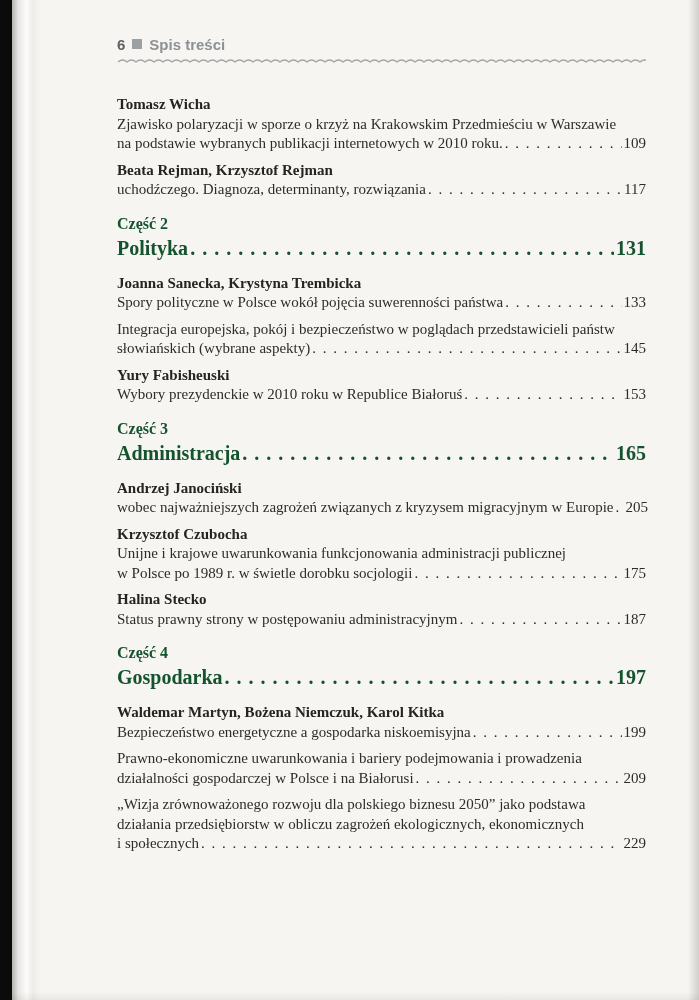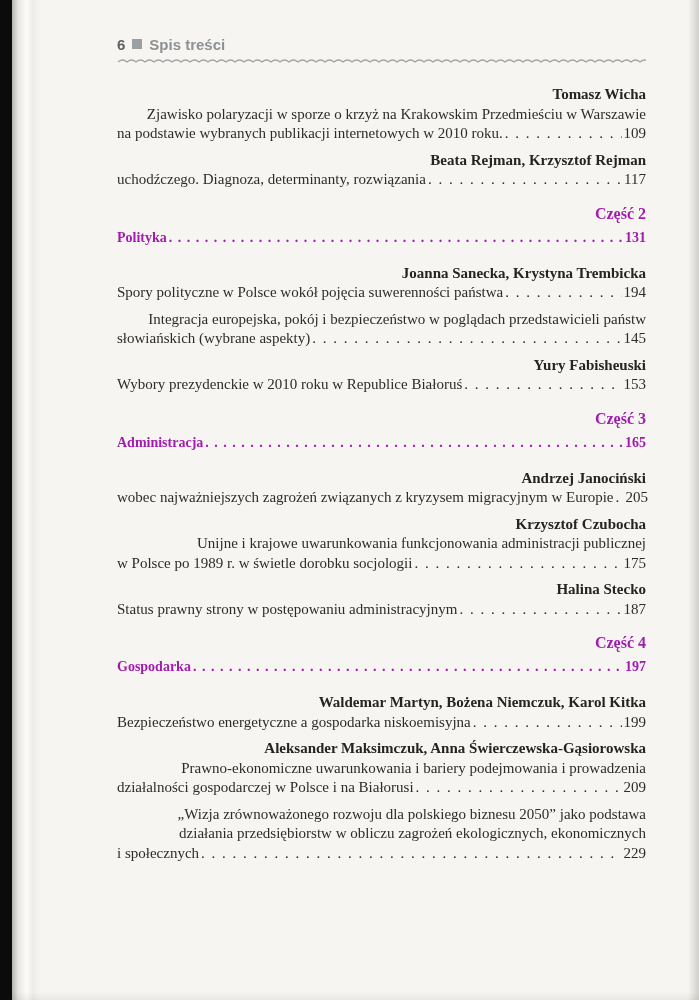--- a/index.html
+++ b/index.html
@@ -16,33 +16,33 @@
     background:linear-gradient(to top,rgba(110,108,102,.10),rgba(110,108,102,0));}
   .content{position:absolute;left:105px;right:53px;top:34px;color:#2e2c29;}
 
   .running-head{display:flex;align-items:center;gap:7px;
     font-family:"Liberation Sans","DejaVu Sans",sans-serif;font-weight:bold;
     font-size:15px;color:#8e9194;height:20px;}
   .running-head .pg{color:#5e6164;}
   .running-head .sq{display:inline-block;width:10px;height:10px;background:#9ba0a3;}
   .wavy{display:block;margin-top:3px;}
 
-  #toc{margin-top:20px;text-align:right;}
+  #toc{margin-top:30px;}
   .entry{margin-top:7px;}
   .entry .authors{font-weight:bold;font-size:15px;line-height:19.5px;color:#262422;}
   .entry .line{font-size:15px;line-height:19.5px;}
   .tline{display:flex;align-items:baseline;}
   .tline .txt{white-space:nowrap;}
   .dots{flex:1;min-width:8px;overflow:hidden;white-space:nowrap;letter-spacing:1.5px;
         margin:0 2px;}
   .pageno{white-space:nowrap;}
 
-  .part{margin-top:13px;margin-bottom:13px;color:#a21caf;}
+  .part{margin-top:13px;margin-bottom:13px;color:#14532d;}
   .part .plabel{font-weight:bold;font-size:16px;line-height:22px;}
-  .part .ptitle-line{display:flex;align-items:baseline;font-weight:bold;font-size:14px;line-height:26px;}
+  .part .ptitle-line{display:flex;align-items:baseline;font-weight:bold;font-size:20px;line-height:26px;}
   .part .dots{letter-spacing:1px;}
 </style>
 </head>
 <body>
 
 <div class="scan">
   <div class="gutter-black"></div>
   <div class="page">
     <div class="page-edge"></div>
     <div class="content">
@@ -78,21 +78,21 @@
               <span class="txt">Polityka</span>
               <span class="dots">. . . . . . . . . . . . . . . . . . . . . . . . . . . . . . . . . . . . . . . . . . . . . . . . . . . . . . . . . . . . . . . . . . . . . . . . . . . . . . . . . . . . . . . . . . . . . . . . . . . . . . . . . . . . . . . . . . . . . . . . . . . . . . . . . . . . . . . . . . . . . . . . . . . . . . . . . . . . . . . . . . . . . . . . . . . . . . . . . . . . . . . . . . . . . . . . . . . . . . . .</span>
               <span class="pageno">131</span>
             </div>
           </div>
           <div class="entry">
             <div class="authors">Joanna Sanecka, Krystyna Trembicka</div>
             <div class="line tline">
               <span class="txt">Spory polityczne w Polsce wokół pojęcia suwerenności państwa</span>
               <span class="dots">. . . . . . . . . . . . . . . . . . . . . . . . . . . . . . . . . . . . . . . . . . . . . . . . . . . . . . . . . . . . . . . . . . . . . . . . . . . . . . . . . . . . . . . . . . . . . . . . . . . . . . . . . . . . . . . . . . . . . . . . . . . . . . . . . . . . . . . . . . . . . . . . . . . . . . . . . . . . . . . . . . . . . . . . . . . . . . . . . . . . . . . . . . . . . . . . . . . . . . . .</span>
-              <span class="pageno">194</span>
+              <span class="pageno">133</span>
             </div>
           </div>
           <div class="entry">
             <div class="line">Integracja europejska, pokój i bezpieczeństwo w poglądach przedstawicieli państw</div>
             <div class="line tline">
               <span class="txt">słowiańskich (wybrane aspekty)</span>
               <span class="dots">. . . . . . . . . . . . . . . . . . . . . . . . . . . . . . . . . . . . . . . . . . . . . . . . . . . . . . . . . . . . . . . . . . . . . . . . . . . . . . . . . . . . . . . . . . . . . . . . . . . . . . . . . . . . . . . . . . . . . . . . . . . . . . . . . . . . . . . . . . . . . . . . . . . . . . . . . . . . . . . . . . . . . . . . . . . . . . . . . . . . . . . . . . . . . . . . . . . . . . . .</span>
               <span class="pageno">145</span>
             </div>
           </div>
@@ -147,21 +147,20 @@
           </div>
           <div class="entry">
             <div class="authors">Waldemar Martyn, Bożena Niemczuk, Karol Kitka</div>
             <div class="line tline">
               <span class="txt">Bezpieczeństwo energetyczne a gospodarka niskoemisyjna</span>
               <span class="dots">. . . . . . . . . . . . . . . . . . . . . . . . . . . . . . . . . . . . . . . . . . . . . . . . . . . . . . . . . . . . . . . . . . . . . . . . . . . . . . . . . . . . . . . . . . . . . . . . . . . . . . . . . . . . . . . . . . . . . . . . . . . . . . . . . . . . . . . . . . . . . . . . . . . . . . . . . . . . . . . . . . . . . . . . . . . . . . . . . . . . . . . . . . . . . . . . . . . . . . . .</span>
               <span class="pageno">199</span>
             </div>
           </div>
           <div class="entry">
-            <div class="authors">Aleksander Maksimczuk, Anna Świerczewska-Gąsiorowska</div>
             <div class="line">Prawno-ekonomiczne uwarunkowania i bariery podejmowania i prowadzenia</div>
             <div class="line tline">
               <span class="txt">działalności gospodarczej w Polsce i na Białorusi</span>
               <span class="dots">. . . . . . . . . . . . . . . . . . . . . . . . . . . . . . . . . . . . . . . . . . . . . . . . . . . . . . . . . . . . . . . . . . . . . . . . . . . . . . . . . . . . . . . . . . . . . . . . . . . . . . . . . . . . . . . . . . . . . . . . . . . . . . . . . . . . . . . . . . . . . . . . . . . . . . . . . . . . . . . . . . . . . . . . . . . . . . . . . . . . . . . . . . . . . . . . . . . . . . . .</span>
               <span class="pageno">209</span>
             </div>
           </div>
           <div class="entry">
             <div class="line">„Wizja zrównoważonego rozwoju dla polskiego biznesu 2050” jako podstawa</div>
             <div class="line">działania przedsiębiorstw w obliczu zagrożeń ekologicznych, ekonomicznych</div>

